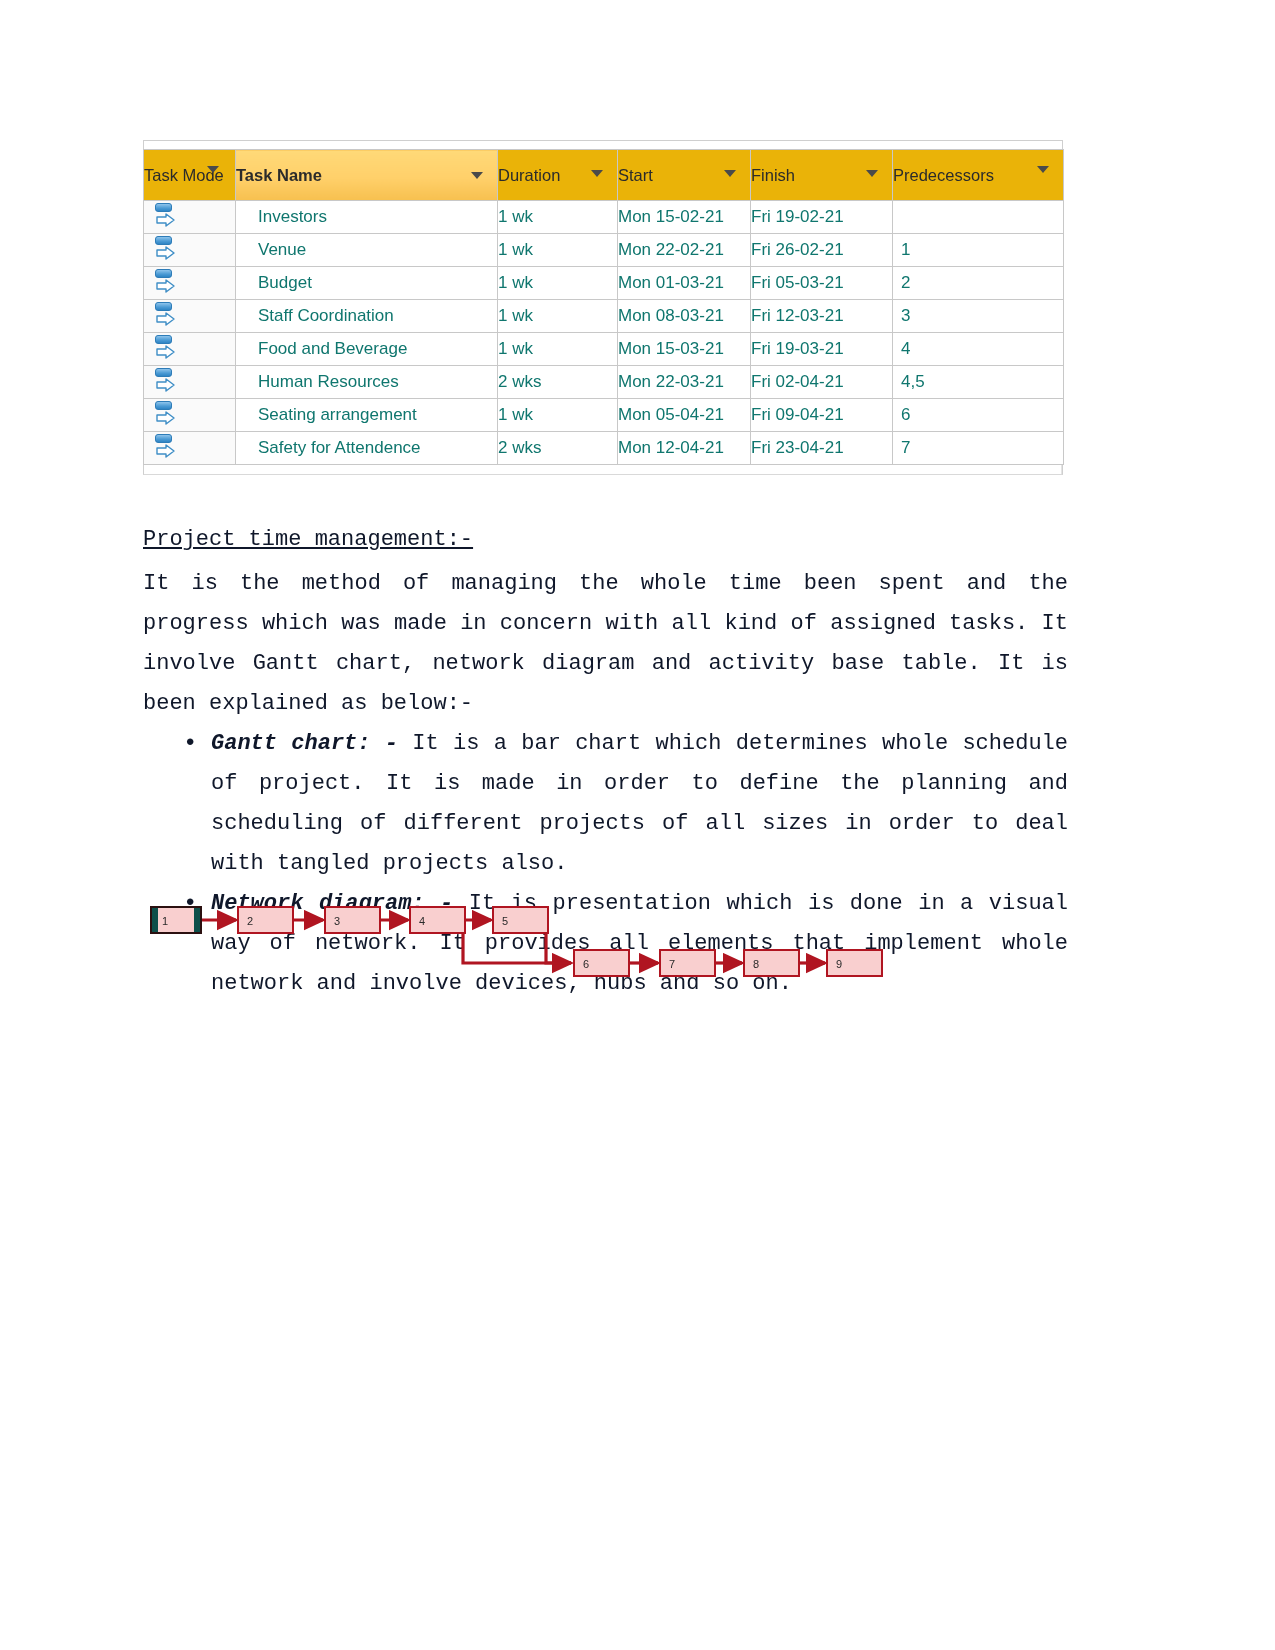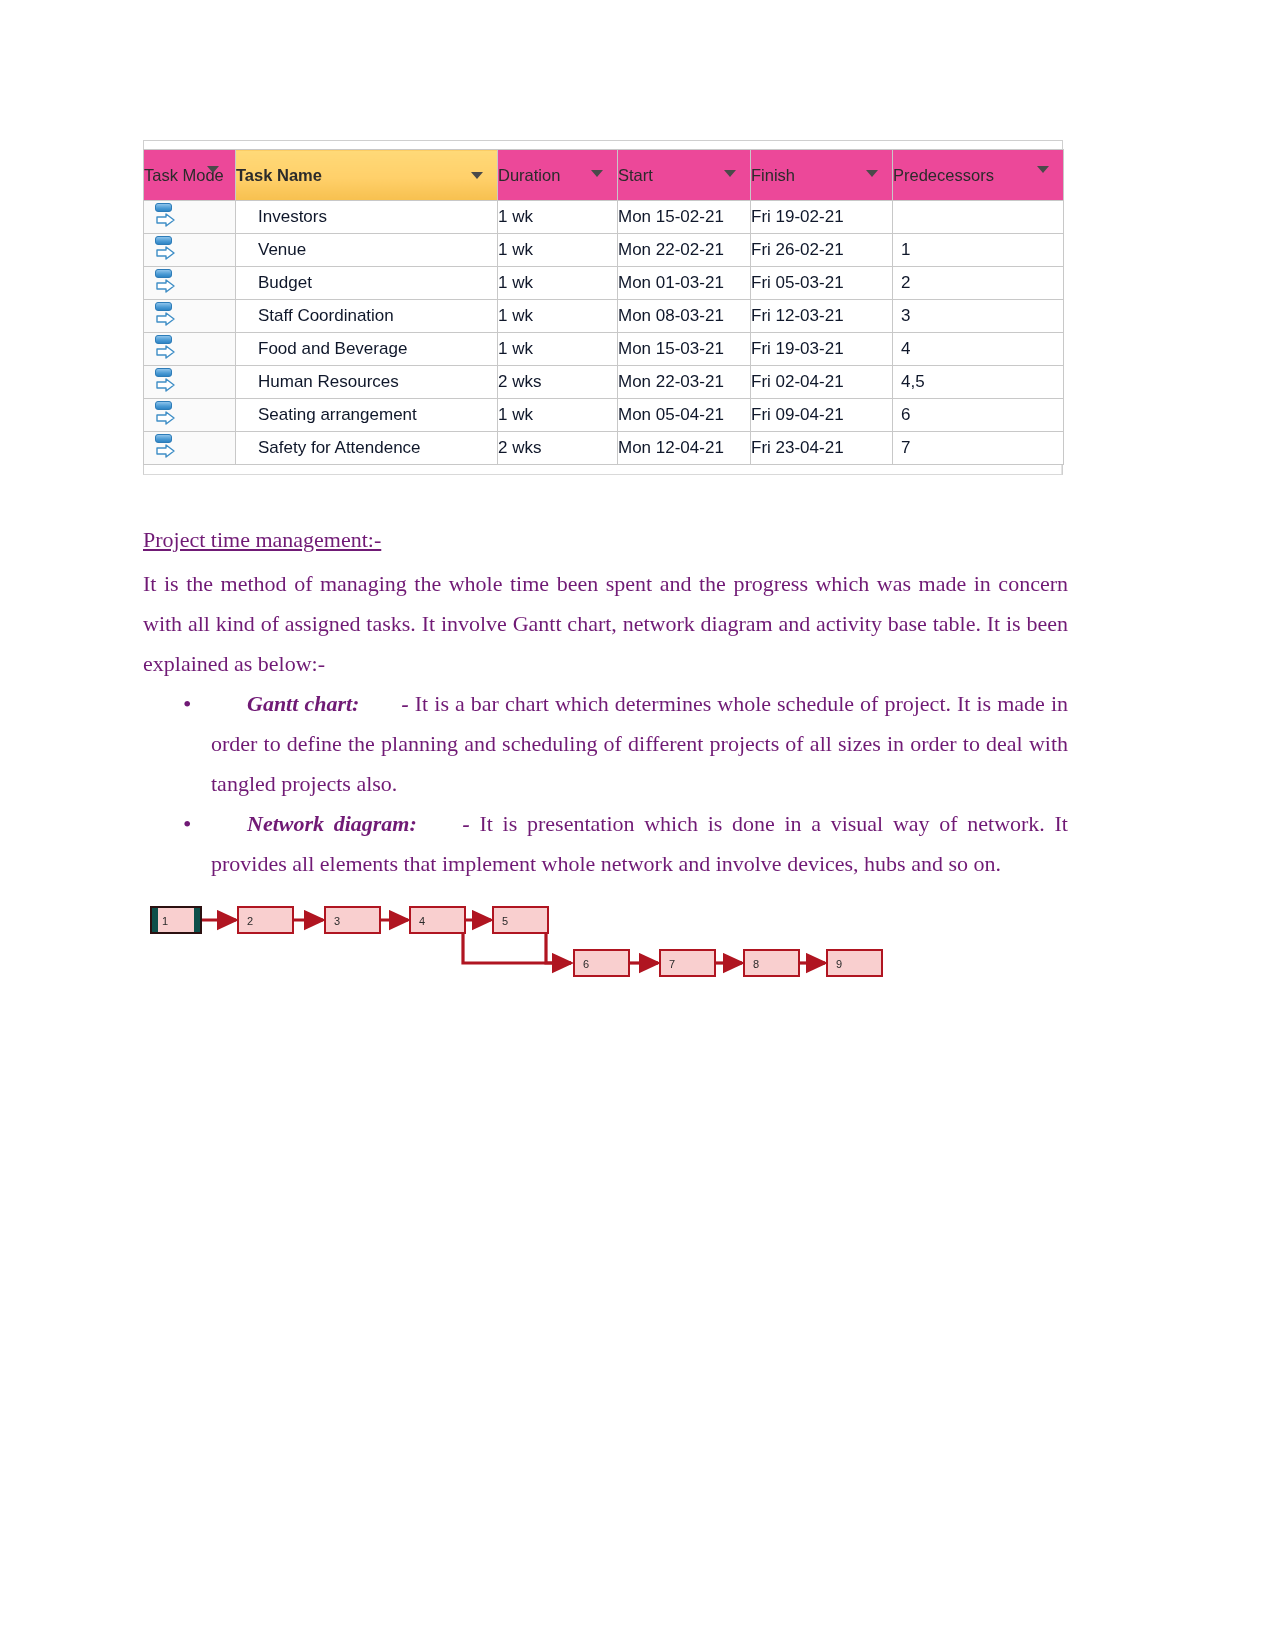--- a/index.html
+++ b/index.html
@@ -43,21 +43,21 @@
     width: 920px;
     table-layout: fixed;
     font-family: "Liberation Sans", sans-serif;
   }
   table.proj td, table.proj th {
     border: 1px solid #c8c8c8;
     padding: 0;
     vertical-align: middle;
   }
   .hdr-row th {
-    background: #ec4899;
+    background: #eab308;
     height: 50px;
     font-weight: normal;
     font-size: 16.5px;
     color: #2b2b2b;
     text-align: left;
     padding: 3px 6px 3px 8px;
     position: relative;
     vertical-align: top;
     line-height: 1.25;
   }
@@ -77,21 +77,21 @@
   th.c-taskmode .filter-arrow { right: 16px; top: 16px; }
   th.taskname-hdr .filter-arrow { right: 14px; top: 22px; }
   th.c-duration .filter-arrow { right: 14px; top: 20px; }
   th.c-start .filter-arrow { right: 14px; top: 20px; }
   th.c-finish .filter-arrow { right: 14px; top: 20px; }
   th.c-pred .filter-arrow { right: 14px; top: 16px; }
 
   .body-row td {
     height: 32px;
     font-size: 17px;
-    color: #0f172a;
+    color: #0f766e;
     padding: 1px 6px 3px 8px;
     background: #ffffff;
     white-space: nowrap;
   }
   .body-row td.c-mode {
     background: #fafafa;
     padding: 0;
     text-align: left;
     position: relative;
   }
@@ -132,24 +132,24 @@
     border-right: 1px solid #e4e4e4;
     box-sizing: border-box;
   }
 
   
   .doc-body {
     position: absolute;
     left: 143px;
     top: 520px;
     width: 925px;
-    font-family: Liberation Serif, serif;
+    font-family: Liberation Mono, monospace;
     font-size: 22px;
     line-height: 40px;
-    color: #701a75;
+    color: #0f172a;
   }
   .section-heading {
     text-decoration: underline;
     margin: 0 0 4px 0;
     font-weight: normal;
     font-size: 22px;
     line-height: 40px;
   }
   p.para {
     margin: 0;
@@ -167,21 +167,21 @@
     text-justify: inter-word;
     margin-bottom: 0;
   }
   ul.bullets li::before {
     content: "\2022";
     position: absolute;
     left: -28px;
     top: 0;
     font-size: 24px;
   }
-  .bi { font-weight: bold; font-style: italic; margin-left: 36px; }
+  .bi { font-weight: bold; font-style: italic; }
 
   
   .netdiag {
     position: absolute;
     left: 143px;
     top: 893px;
     width: 760px;
     height: 85px;
   }
   .netdiag svg { display: block; }

